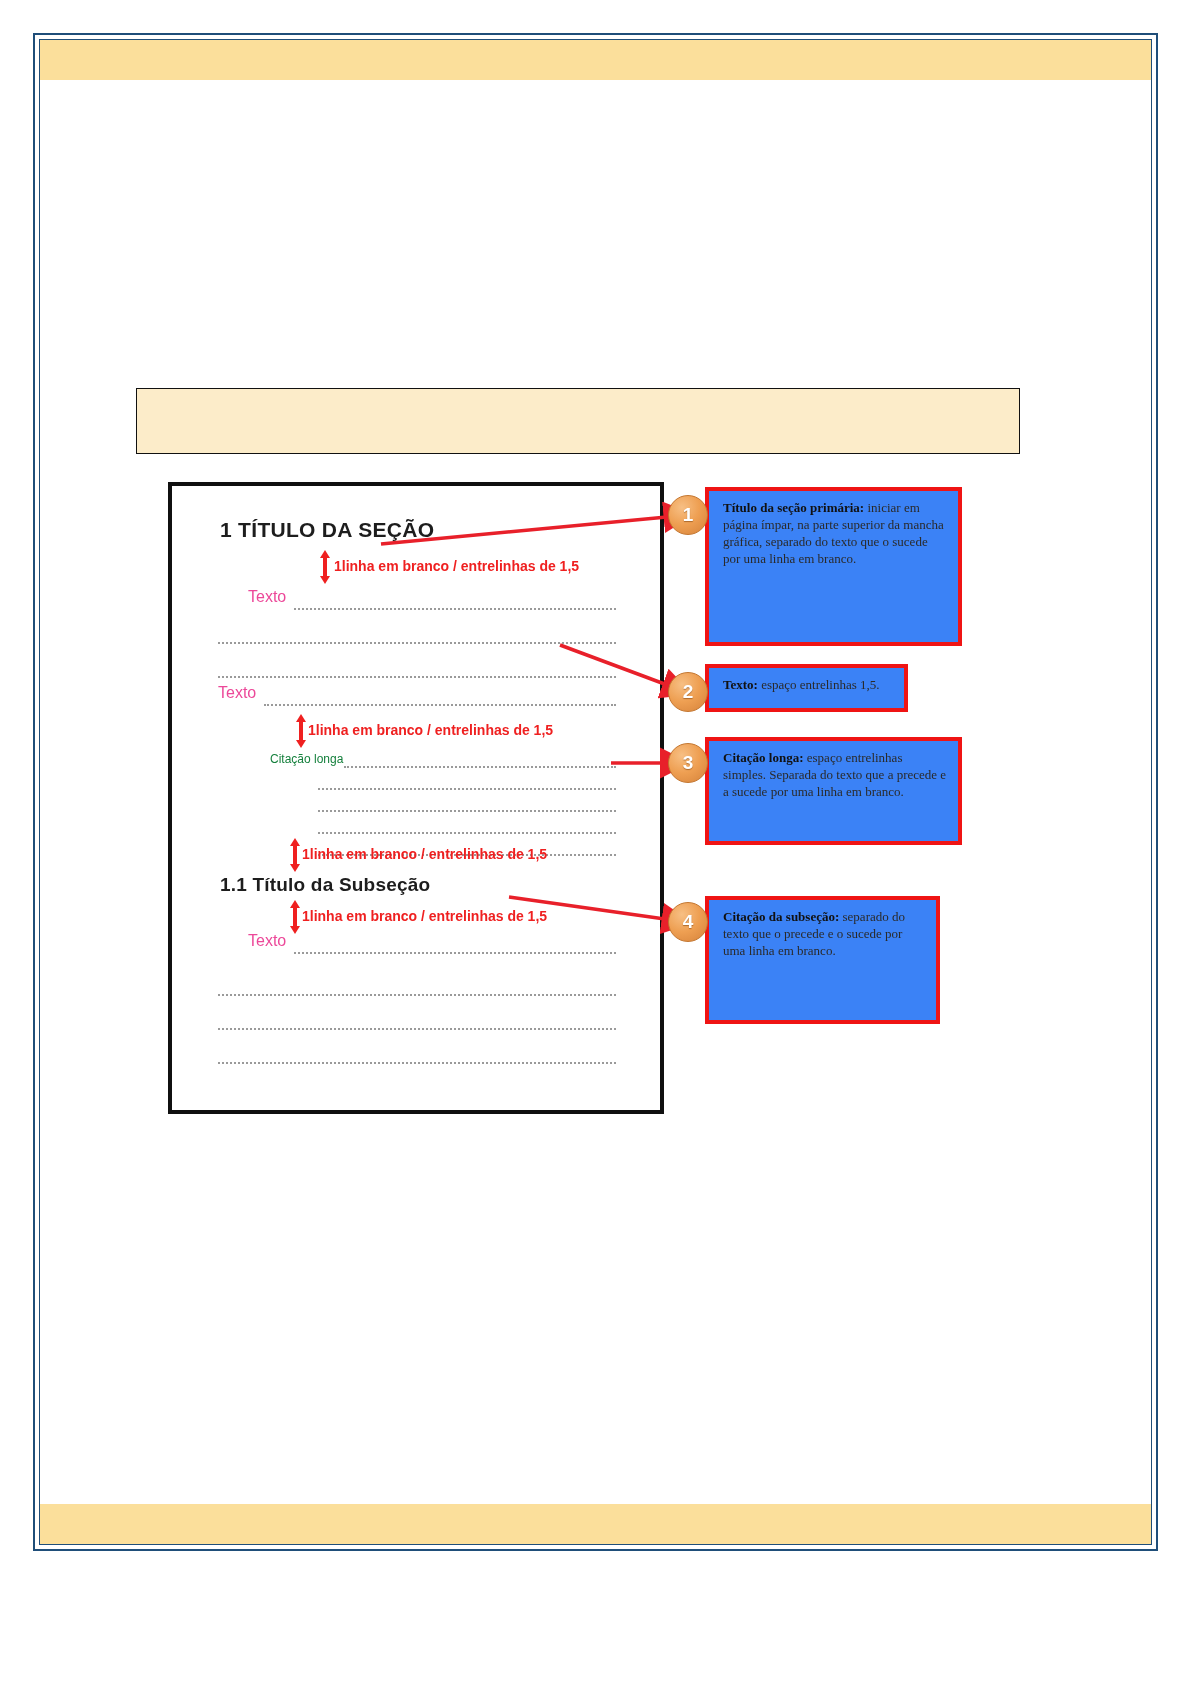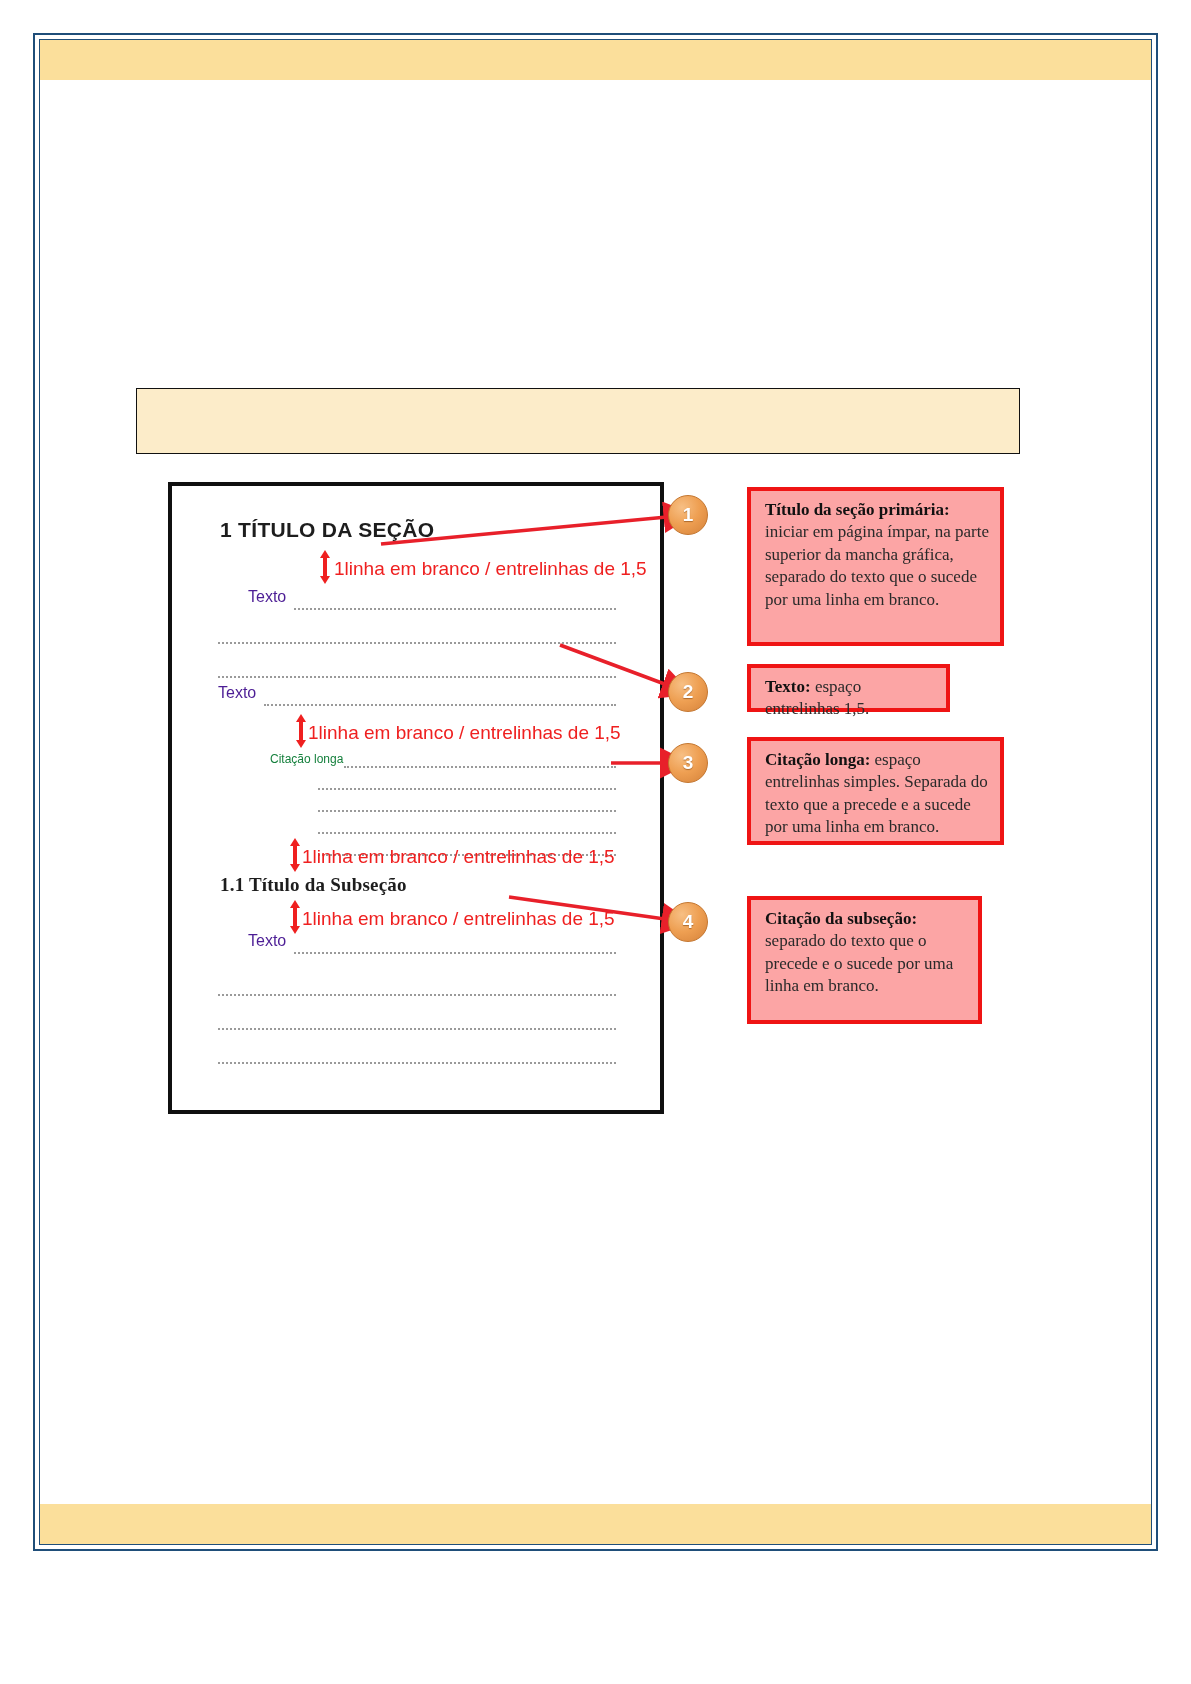--- a/index.html
+++ b/index.html
@@ -84,48 +84,47 @@
   }
   .subsec-title {
     position: absolute;
     left: 48px;
     top: 388px;
     font-size: 19px;
     font-weight: bold;
     color: #1d1d1d;
     letter-spacing: .2px;
     white-space: nowrap;
-    font-family: Liberation Serif, serif;
   }
 
   .txt-label {
     position: absolute;
     font-size: 16px;
-    color: #4c1d95;
+    color: #ec4899;
     white-space: nowrap;
   }
   .quote-label {
     position: absolute;
     font-size: 12px;
     color: #15803d;
     white-space: nowrap;
   }
 
   
   .dots {
     position: absolute;
     height: 0;
     border-top: 2px dotted #9a9a9a;
   }
 
   
   .measure {
     position: absolute;
-    font-size: 19px;
-    font-weight: normal;
+    font-size: 14px;
+    font-weight: bold;
     color: #ef2020;
     white-space: nowrap;
   }
   .arrow-vert {
     position: absolute;
     width: 14px;
   }
 
   
   .badge {
@@ -143,29 +142,28 @@
     justify-content: center;
     text-shadow: 0 1px 1px rgba(120,60,10,.55);
     box-sizing: border-box;
     z-index: 6;
   }
 
   
   .callout {
     position: absolute;
     border: 4px solid #ef1414;
-    background: #fca5a5;
+    background: #3b82f6;
     box-sizing: border-box;
     padding: 8px 10px 6px 14px;
     font-family: "Liberation Serif", serif;
-    font-size: 17px;
+    font-size: 13px;
     line-height: 1.32;
     color: #2a2a2a;
     z-index: 4;
-    margin-left: 42px;
   }
   .callout b { color: #111111; }
 
   
   .overlay {
     position: absolute;
     left: 0; top: 0;
     width: 1191px;
     height: 1684px;
     pointer-events: none;

